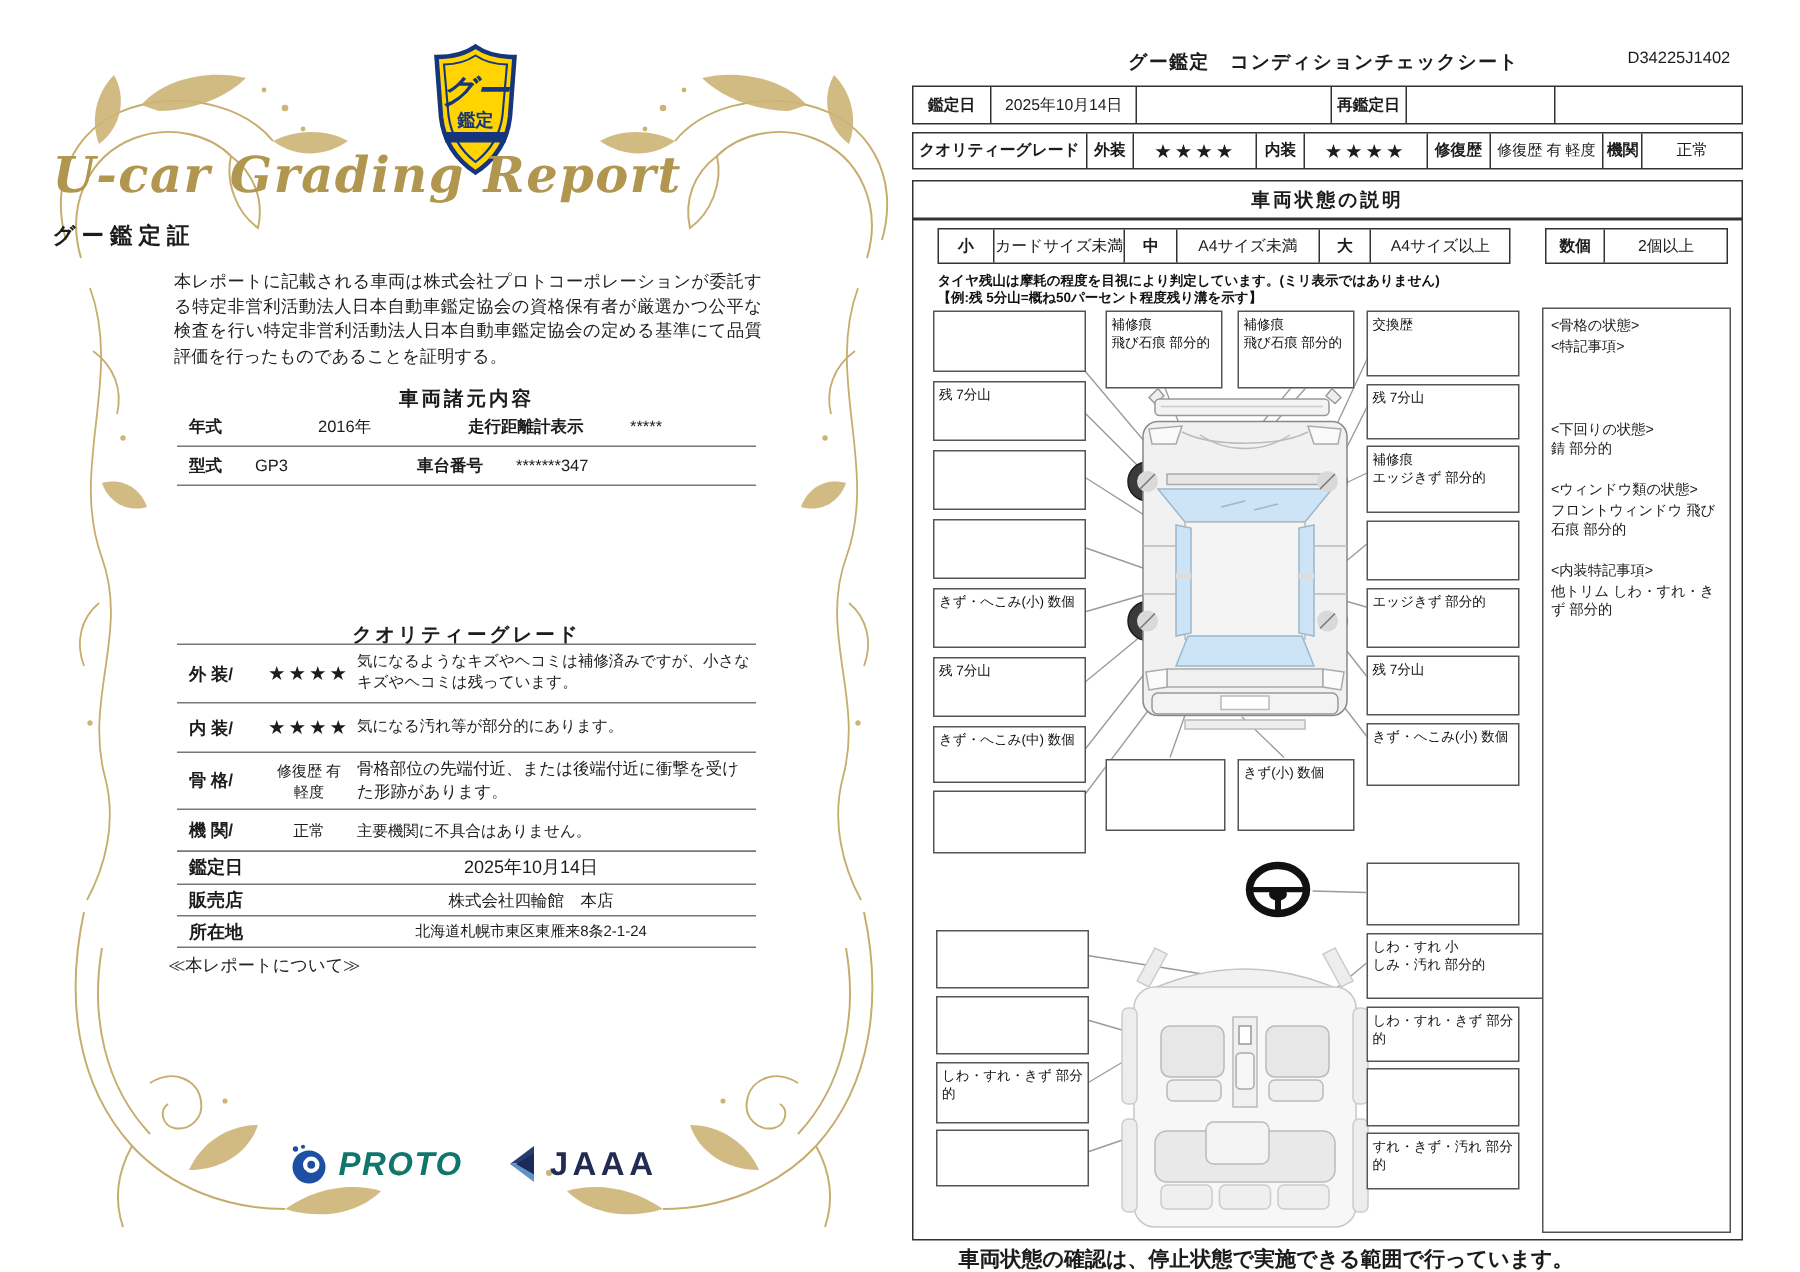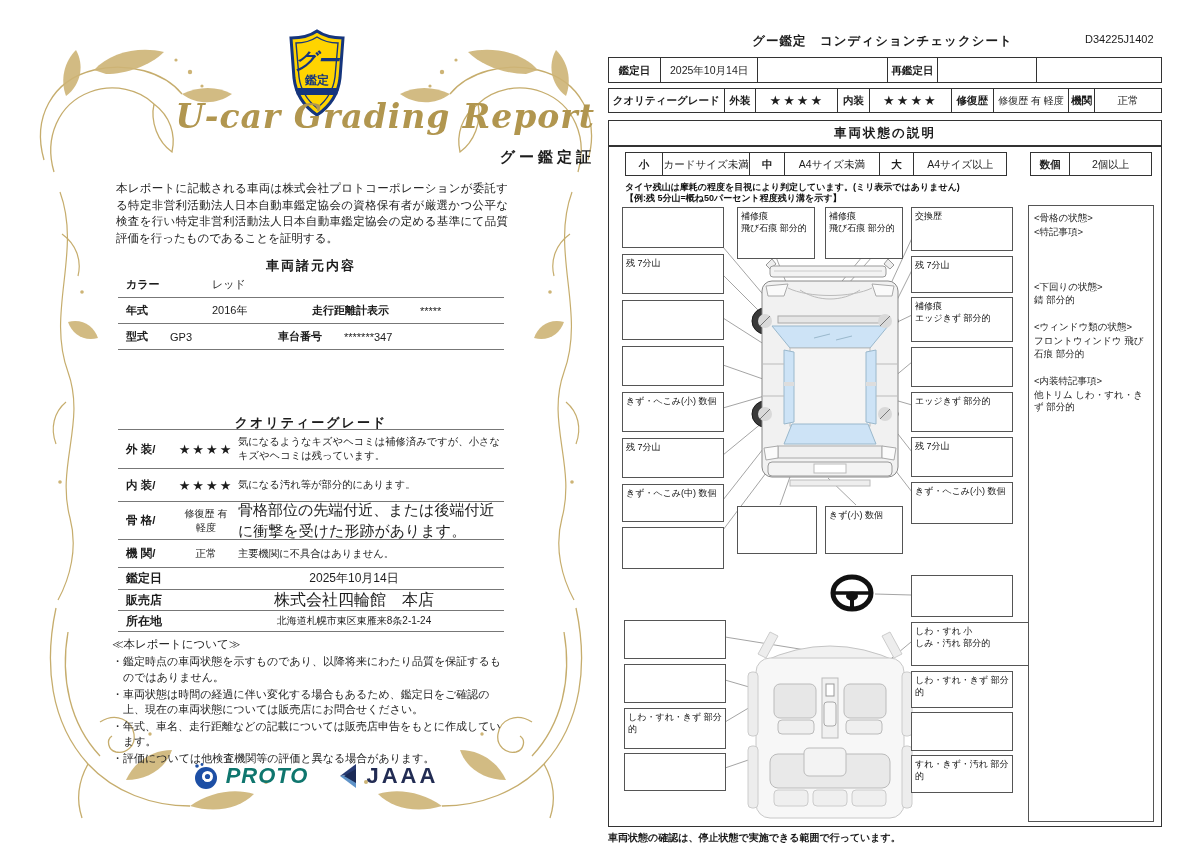--- a/index.html
+++ b/index.html
@@ -1,23 +1,23 @@
 <!DOCTYPE html>
 <html><head>
 <meta charset="utf-8">
 <style>
   * { margin:0; padding:0; box-sizing:border-box; }
   html,body { width:1200px; height:848px; background:#ffffff; overflow:hidden;
     font-family:"Liberation Sans","DejaVu Sans",sans-serif; color:#1c1c1c; }
   .abs { position:absolute; }
   .ser { font-family:"Liberation Serif","DejaVu Serif",serif; }
   
-  .lp-title { width:560px; text-align:right; font-family:"DejaVu Serif","Liberation Serif",serif;
+  .lp-title { width:560px; text-align:left; font-family:"DejaVu Serif","Liberation Serif",serif;
     font-style:italic; font-weight:bold; font-size:33px; color:#b1964f; letter-spacing:1px; }
-  .lp-sub { width:560px; text-align:right; font-size:15px; font-weight:bold; letter-spacing:4px; }
+  .lp-sub { width:560px; text-align:left; font-size:15px; font-weight:bold; letter-spacing:4px; }
   .lp-intro { width:392px; font-size:11.5px; line-height:1.45; text-align:justify; color:#222; }
   .sec-title { width:386px; text-align:center; font-weight:bold; font-size:13px; letter-spacing:2px; }
   .trow { display:flex; align-items:center; border-bottom:1px solid #777; font-size:11px; }
   .trow.first { border-top:1px solid #777; }
   .tlab { font-weight:bold; padding-left:8px; }
   .gval { white-space:pre-line; text-align:center; }
   .meta-val { flex:1; text-align:center; }
   .about { width:398px; font-size:11px; line-height:1.42; color:#222; }
   .about li { list-style:none; padding-left:1em; text-indent:-1em; margin-bottom:1px; }
   .logo-row { width:560px; display:flex; justify-content:center; align-items:center; gap:30px; }
@@ -35,21 +35,21 @@
   .frame { border:1px solid #333; background:#fff; }
   .big-title { display:flex; align-items:center; justify-content:center; font-weight:bold;
     font-size:12.5px; letter-spacing:2px; }
   .note-sm { font-size:9px; font-weight:bold; line-height:1.3; color:#111;text-align:center; }
   .box { border:1px solid #555; background:#fff; font-size:9px; line-height:1.35;
     padding:2px 3px; white-space:pre-line; color:#111; }
   .panel { border:1px solid #555; background:#fff; padding:6px 5px; font-size:9.5px; line-height:1.35; }
   .panel .nh { margin-bottom:1px; }
   .panel .nb { margin-bottom:14px; white-space:pre-line; min-height:11px; }
   .panel .nb.gap { margin-bottom:30px; }
-  .footer-note { font-size:10px; font-weight:bold; }
+  .footer-note { font-size:14px; font-weight:bold;margin-left:31px; }
 </style>
 </head>
 <body>
 
 <svg class="abs" style="left:30px;top:22px" width="572" height="808" viewBox="0 0 572 808">
   <defs>
     <g id="cornerT" stroke="#c6ad6d" fill="none" stroke-width="1.3">
       <path d="M14,118 C2,76 22,38 64,28 C98,20 134,30 152,52"></path>
       <path d="M24,130 C14,96 28,62 60,50 C84,41 110,48 124,62"></path>
       <path d="M64,28 C80,10 110,4 134,10 C120,24 96,32 76,32 Z" fill="#cdb476" stroke="none" opacity="0.9"></path>
@@ -96,24 +96,20 @@
 </svg>
 
 <div class="abs lp-title" style="left:35px;top:97px">U-car Grading Report</div>
 <div class="abs lp-sub" style="left:35px;top:148px">グー鑑定証</div>
 <div class="abs lp-intro ser" style="left:116px;top:180px">本レポートに記載される車両は株式会社プロトコーポレーションが委託する特定非営利活動法人日本自動車鑑定協会の資格保有者が厳選かつ公平な検査を行い特定非営利活動法人日本自動車鑑定協会の定める基準にて品質評価を行ったものであることを証明する。</div>
 
 <div class="abs sec-title" style="left:118px;top:257px">車両諸元内容</div>
 
 <div class="abs" style="left:118px;top:272px;width:386px">
   <div class="trow" style="height:26px">
-    <div class="tlab" style="width:94px">カラー</div>
-    <div>レッド</div>
-  </div>
-  <div class="trow" style="height:26px">
     <div class="tlab" style="width:94px">年式</div>
     <div style="width:100px">2016年</div>
     <div class="tlab" style="width:108px;padding-left:0">走行距離計表示</div>
     <div>*****</div>
   </div>
   <div class="trow" style="height:26px">
     <div class="tlab" style="width:52px">型式</div>
     <div style="width:108px">GP3</div>
     <div class="tlab" style="width:66px;padding-left:0">車台番号</div>
     <div>*******347</div>
@@ -130,52 +126,46 @@
   </div>
   <div class="trow" style="height:33px">
     <div class="tlab" style="width:56px;font-size:11.5px">内 装/</div>
     <div class="gval stars" style="width:64px">★★★★</div>
     <div style="flex:1;font-size:10.3px;line-height:1.35">気になる汚れ等が部分的にあります。</div>
   </div>
   <div class="trow" style="height:38px">
     <div class="tlab" style="width:56px;font-size:11.5px">骨 格/</div>
     <div class="gval" style="width:64px;font-size:10px">修復歴 有
 軽度</div>
-    <div style="flex:1;font-size:15px;line-height:1.35">骨格部位の先端付近、または後端付近に衝撃を受けた形跡があります。</div>
+    <div style="flex:1;font-size:11px;line-height:1.35">骨格部位の先端付近、または後端付近に衝撃を受けた形跡があります。</div>
   </div>
   <div class="trow" style="height:28px">
     <div class="tlab" style="width:56px;font-size:11.5px">機 関/</div>
     <div class="gval" style="width:64px;font-size:10.5px">正常</div>
     <div style="flex:1;font-size:10.3px">主要機関に不具合はありません。</div>
   </div>
 </div>
 
 <div class="abs" style="left:118px;top:567px;width:386px">
   <div class="trow first" style="height:23px;font-size:12px">
     <div class="tlab" style="width:86px">鑑定日</div>
     <div class="meta-val">2025年10月14日</div>
   </div>
   <div class="trow" style="height:21px">
     <div class="tlab" style="width:86px;font-size:12px">販売店</div>
-    <div class="meta-val" style="font-size:16px">株式会社四輪館　本店</div>
+    <div class="meta-val" style="font-size:11px">株式会社四輪館　本店</div>
   </div>
   <div class="trow" style="height:21px">
     <div class="tlab" style="width:86px;font-size:12px">所在地</div>
     <div class="meta-val" style="font-size:10px">北海道札幌市東区東雁来8条2-1-24</div>
   </div>
 </div>
 
 <div class="abs about ser" style="left:112px;top:636px">
   <div style="font-size:11.5px;margin-bottom:2px">≪本レポートについて≫</div>
-  <ul>
-    <li>・鑑定時点の車両状態を示すものであり、以降将来にわたり品質を保証するものではありません。</li>
-    <li>・車両状態は時間の経過に伴い変化する場合もあるため、鑑定日をご確認の上、現在の車両状態については販売店にお問合せください。</li>
-    <li>・年式、車名、走行距離などの記載については販売店申告をもとに作成しています。</li>
-    <li>・評価については他検査機関等の評価と異なる場合があります。</li>
-  </ul>
 </div>
 
 <div class="abs logo-row" style="left:35px;top:762px">
   <div style="display:flex;align-items:center;gap:6px">
     <svg width="28" height="28" viewBox="0 0 28 28">
       <circle cx="5" cy="4" r="1.8" fill="#1d4fa5"></circle>
       <circle cx="10" cy="2.5" r="1.4" fill="#1d4fa5"></circle>
       <circle cx="14" cy="16" r="11" fill="#1d4fa5"></circle>
       <circle cx="15.5" cy="14.5" r="5.5" fill="#ffffff"></circle>
       <circle cx="15.5" cy="14.5" r="2.6" fill="#1d4fa5"></circle>

